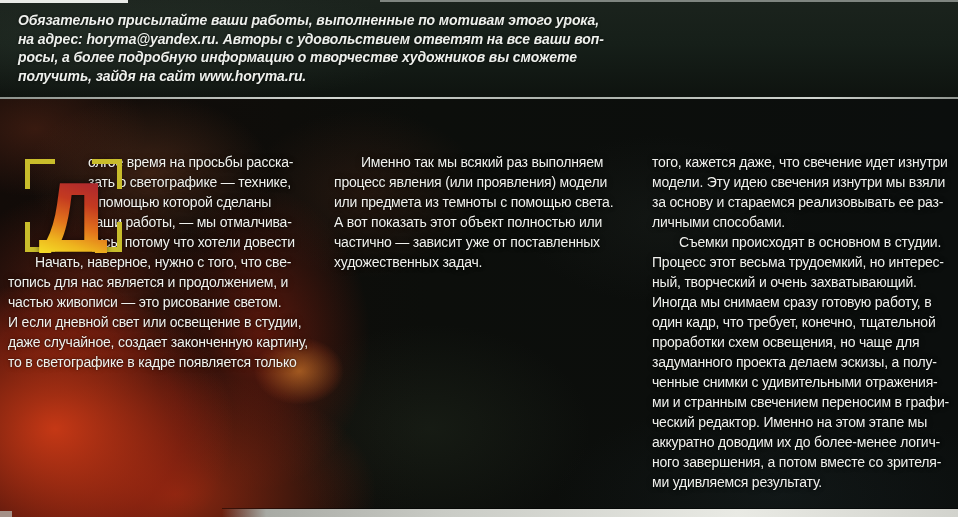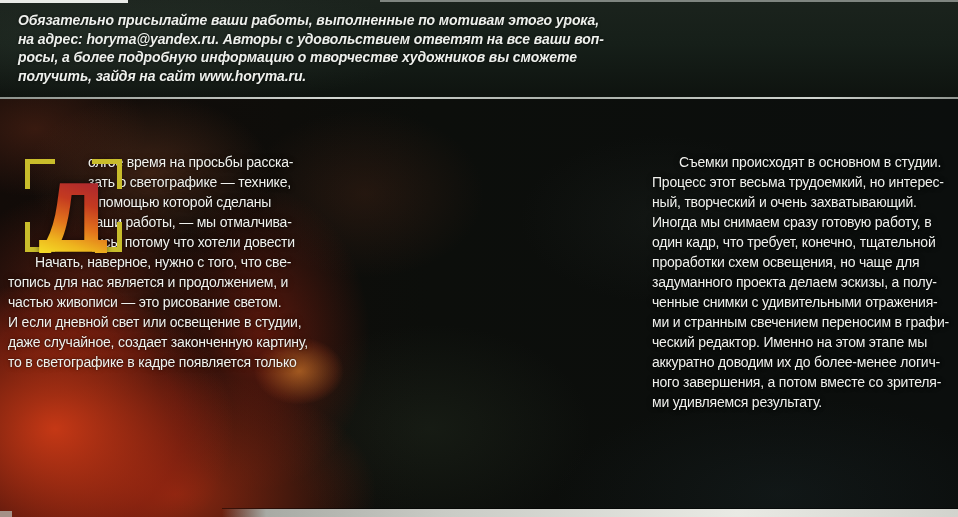--- a/index.html
+++ b/index.html
@@ -114,23 +114,33 @@
 лись, потому что хотели довести</p>
       <p class="para indent">Начать, наверное, нужно с того, что све-
 топись для нас является и продолжением, и
 частью живописи — это рисование светом.
 И если дневной свет или освещение в студии,
 даже случайное, создает законченную картину,
 то в светографике в кадре появляется только</p>
     </div>
 
     <div class="col col2">
+      <p class="para indent">Именно так мы всякий раз выполняем
+процесс явления (или проявления) модели
+или предмета из темноты с помощью света.
+А вот показать этот объект полностью или
+частично — зависит уже от поставленных
+художественных задач.</p>
     </div>
 
     <div class="col col3">
+      <p class="para">того, кажется даже, что свечение идет изнутри
+модели. Эту идею свечения изнутри мы взяли
+за основу и стараемся реализовывать ее раз-
+личными способами.</p>
       <p class="para indent">Съемки происходят в основном в студии.
 Процесс этот весьма трудоемкий, но интерес-
 ный, творческий и очень захватывающий.
 Иногда мы снимаем сразу готовую работу, в
 один кадр, что требует, конечно, тщательной
 проработки схем освещения, но чаще для
 задуманного проекта делаем эскизы, а полу-
 ченные снимки с удивительными отражения-
 ми и странным свечением переносим в графи-
 ческий редактор. Именно на этом этапе мы

